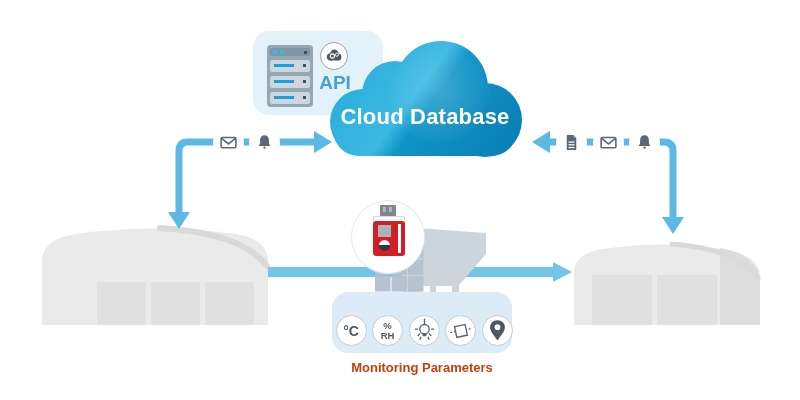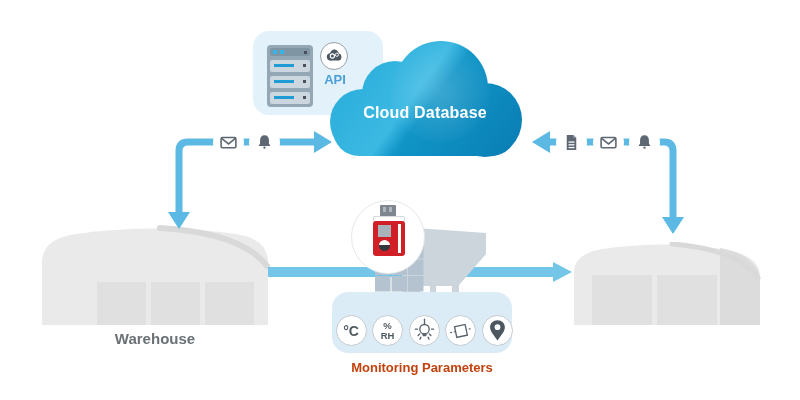--- a/index.html
+++ b/index.html
@@ -10,24 +10,24 @@
   
   .api-panel{position:absolute;left:253px;top:31px;width:130px;height:84px;background:#e3f1fb;border-radius:16px;}
   .server{position:absolute;left:267px;top:45px;width:46px;height:62px;background:#93a7b4;border-radius:4px;padding:0;}
   .srv-top{position:absolute;left:3px;top:3px;right:3px;height:8px;background:#7f95a3;border-radius:2px;display:flex;align-items:center;gap:3px;padding:0 3px;}
   .srv-top .b{width:4px;height:4px;background:#35b6e8;display:inline-block;}
   .srv-top .d{width:3px;height:3px;background:#46505a;margin-left:auto;display:inline-block;}
   .srv-slot{position:absolute;left:3px;right:3px;height:12px;background:#cbd6de;border-radius:2px;}
   .srv-slot .line{position:absolute;left:4px;top:4px;width:20px;height:3px;background:#1f9cd6;}
   .srv-slot .d2{position:absolute;right:4px;top:4px;width:3px;height:3px;background:#46505a;}
   .api-badge{position:absolute;left:320px;top:42px;width:28px;height:28px;border-radius:50%;background:#fff;border:1.5px solid #98a0a7;box-sizing:border-box;display:flex;align-items:center;justify-content:center;}
-  .api-label{position:absolute;left:313px;top:72px;width:44px;text-align:center;font-size:13px;font-weight:bold;color:#4a9fd8;}
-
-  
-  .cloud-label{position:absolute;left:325px;top:104px;width:200px;text-align:center;color:#fff;font-size:16px;font-weight:bold;letter-spacing:.2px;}
+  .api-label{position:absolute;left:313px;top:72px;width:44px;text-align:center;font-size:19px;font-weight:bold;color:#4a9fd8;}
+
+  
+  .cloud-label{position:absolute;left:325px;top:104px;width:200px;text-align:center;color:#fff;font-size:22px;font-weight:bold;letter-spacing:.2px;}
 
   
   .bld-label{position:absolute;text-align:center;font-size:15px;font-weight:bold;color:#6a7076;}
 
   
   .lnk-ic{position:absolute;width:31px;height:31px;border-radius:50%;background:#fff;display:flex;align-items:center;justify-content:center;}
 
   
   .logger-circle{position:absolute;left:351px;top:200px;width:74px;height:74px;border-radius:50%;background:#fff;border:1px solid #e4e8ea;box-sizing:border-box;}
   .logger-circle>div{position:absolute;}
@@ -239,15 +239,14 @@
     </svg>
   </div>
   <div class="param-circle" style="left:481.5px">
     <svg width="27" height="27" viewBox="0 0 30 30">
       <path d="M15 3.5 C10.3 3.5 6.8 7 6.8 11.3 C6.8 15.2 10 19.3 15 26 C20 19.3 23.2 15.2 23.2 11.3 C23.2 7 19.7 3.5 15 3.5 Z" fill="#4d575f"></path>
       <circle cx="15" cy="11.3" r="3.2" fill="#fff"></circle>
     </svg>
   </div>
   <div class="mon-label">Monitoring Parameters</div>
 
-  <div class="bld-label" style="left:40px;top:330px;width:230px">Warehouse</div>
 
 </div>
 
 </body></html>

